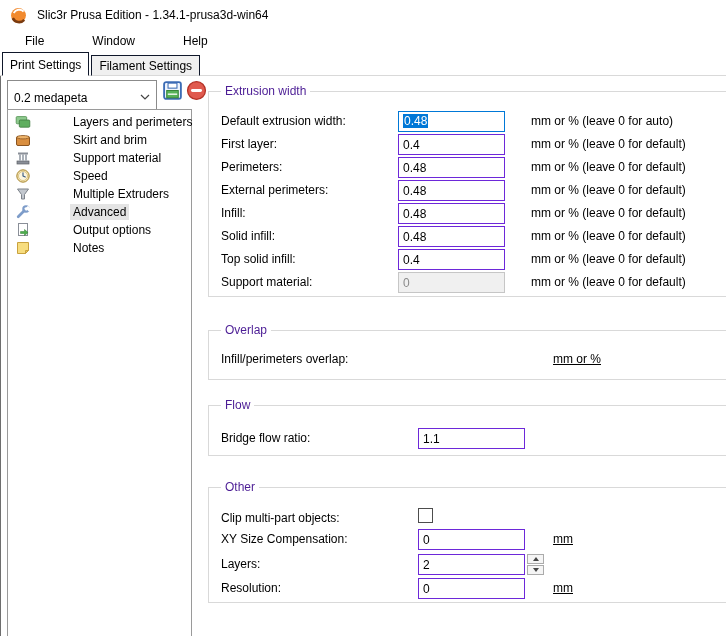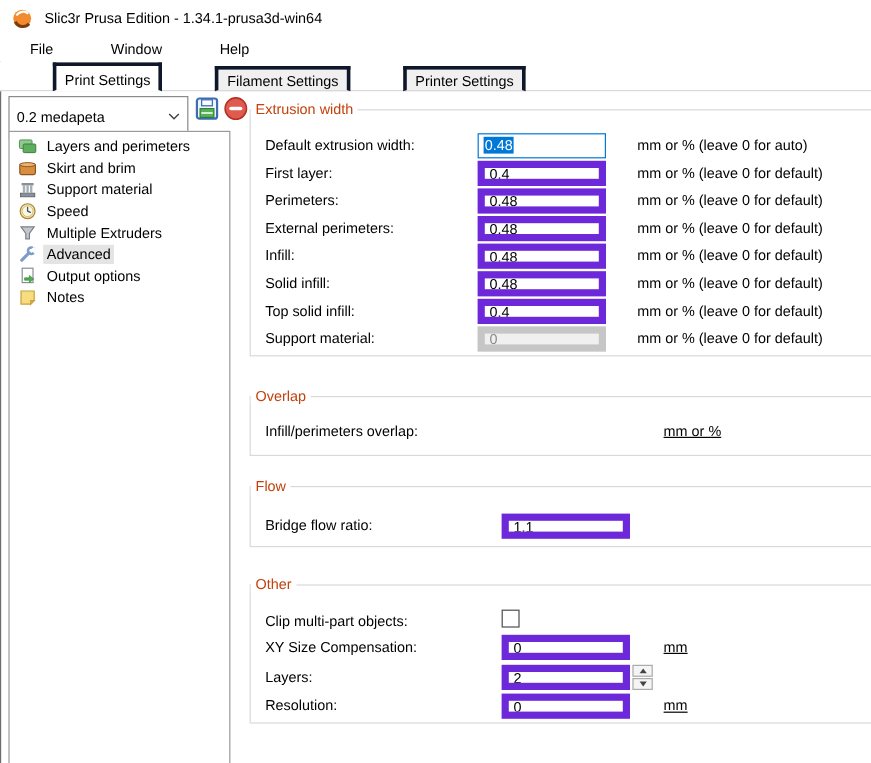--- a/index.html
+++ b/index.html
@@ -15,53 +15,53 @@
   .titlebar { position:absolute; top:0; left:0; right:0; height:30px; display:flex; align-items:center; padding-left:10px; background:#fff; }
   .app-icon { width:17px; height:17px; display:inline-block; }
   .title-text { margin-left:10px; }
 
   
   .menubar { position:absolute; top:30px; left:0; right:0; height:21px; display:flex; align-items:center; padding-left:1px; background:#fff; }
   .menu-item { padding:3px 24px; cursor:default; }
 
   
   .tabbar { position:absolute; top:51px; left:0; right:0; height:25px; border-bottom:1px solid #d9d9d9; display:flex; align-items:flex-end; padding-left:2px; background:#fff; }
-  .tab { height:21px; padding:3px 7px 2px; background:#f0f0f0; border:3px solid #0f172a; border-bottom:1px solid #d9d9d9; margin-right:2px; margin-bottom:-1px; white-space:nowrap;margin-left:42px; }
+  .tab { height:21px; padding:3px 7px 2px; background:#f0f0f0; border:1px solid #0f172a; border-bottom:1px solid #d9d9d9; margin-right:2px; margin-bottom:-1px; white-space:nowrap; }
   .tab.active { height:24px; padding-top:5px; background:#fff; border-bottom:1px solid #fff; z-index:2; }
 
   
   .combobox { position:absolute; left:7px; top:80px; width:150px; height:36px; border:1px solid #8b8b8b; background:#fff; display:flex; align-items:center; padding:0 22px 0 6px; }
   .combo-chevron { position:absolute; right:6px; top:8px; }
   .tool-btn { position:absolute; top:80px; width:23px; height:23px; border:none; background:transparent; padding:0; cursor:pointer; }
   .tool-btn.save { left:161px; }
   .tool-btn.del  { left:185px; }
   .tool-btn svg { width:21px; height:21px; }
 
   
   .tree { position:absolute; left:7px; top:109px; width:185px; height:528px; border:1px solid #9a9a9a; background:#fff; padding-top:3px; }
-  .tree-item { height:18px; display:flex; align-items:center; padding-left:7px; cursor:default; }
+  .tree-item { height:18px; display:flex; align-items:center; padding-left:7px; cursor:default;gap:34px; }
   .tree-item svg { width:16px; height:16px; flex:0 0 16px; }
   .tree-item .tlabel { margin-left:5px; padding:1px 3px; white-space:nowrap; }
   .tree-item.selected .tlabel { background:#e4e4e4; }
 
   
   .group { position:absolute; left:208px; width:557px; border:1px solid #d9d9d9; background:#fff; }
-  .group-label { position:absolute; top:-8px; left:0; background:#fff; padding:0 4px; color:#c2410c; }
+  .group-label { position:absolute; top:-8px; left:12px; background:#fff; padding:0 4px; color:#4c1d95; }
   .row { position:absolute; left:0; right:0; height:21px; }
   .flabel { position:absolute; left:12px; top:3px; white-space:nowrap; }
   .units  { position:absolute; top:3px; white-space:nowrap; }
   .g-ext .tinput, .g-ext .inputbox { left:189px; }
   .g-ext .units { left:322px; }
   .g-oth .tinput { left:209px; }
   .g-oth .units, .g-ovl .units { left:344px;text-decoration:underline; }
   .g-ovl .tinput, .g-flw .tinput { left:209px; }
 
   .tinput, .inputbox {
     position:absolute; top:0; width:107px; height:21px;
-    border:6px solid #6d28d9; background:#fff; color:#000;
+    border:1px solid #6d28d9; background:#fff; color:#000;
     font:inherit; padding:1px 4px; line-height:17px;
   }
   .inputbox.focused { border:1px solid #0078d7; }
   .inputbox .sel { background:#0078d7; color:#fff; padding:0 1px; }
   .tinput.disabled { background:#f0f0f0; color:#8a8a8a; border-color:#c6c6c6; }
 
   .checkbox { position:absolute; left:209px; top:0; width:15px; height:15px; border:1px solid #4d4d4d; background:#fff; }
 
   .spinwrap { position:absolute; left:318px; top:0; width:17px; height:21px; }
   .spin { position:absolute; left:0; width:17px; height:10px; border:1px solid #ababab; background:#f5f5f5; }
@@ -89,21 +89,20 @@
 
   <div class="menubar">
     <span class="menu-item">File</span>
     <span class="menu-item">Window</span>
     <span class="menu-item">Help</span>
   </div>
 
   <div class="tabbar">
     <div class="tab active">Print Settings</div>
     <div class="tab">Filament Settings</div>
-    <div class="tab">Printer Settings</div>
   </div>
 
   <div class="combobox">
     <span>0.2 medapeta</span>
     <span class="combo-chevron">
       <svg width="10" height="6" viewBox="0 0 10 6">
           <polyline points="1,1 5,5 9,1" fill="none" stroke="#444" stroke-width="1.2"></polyline>
         </svg>
     </span>
   </div>

